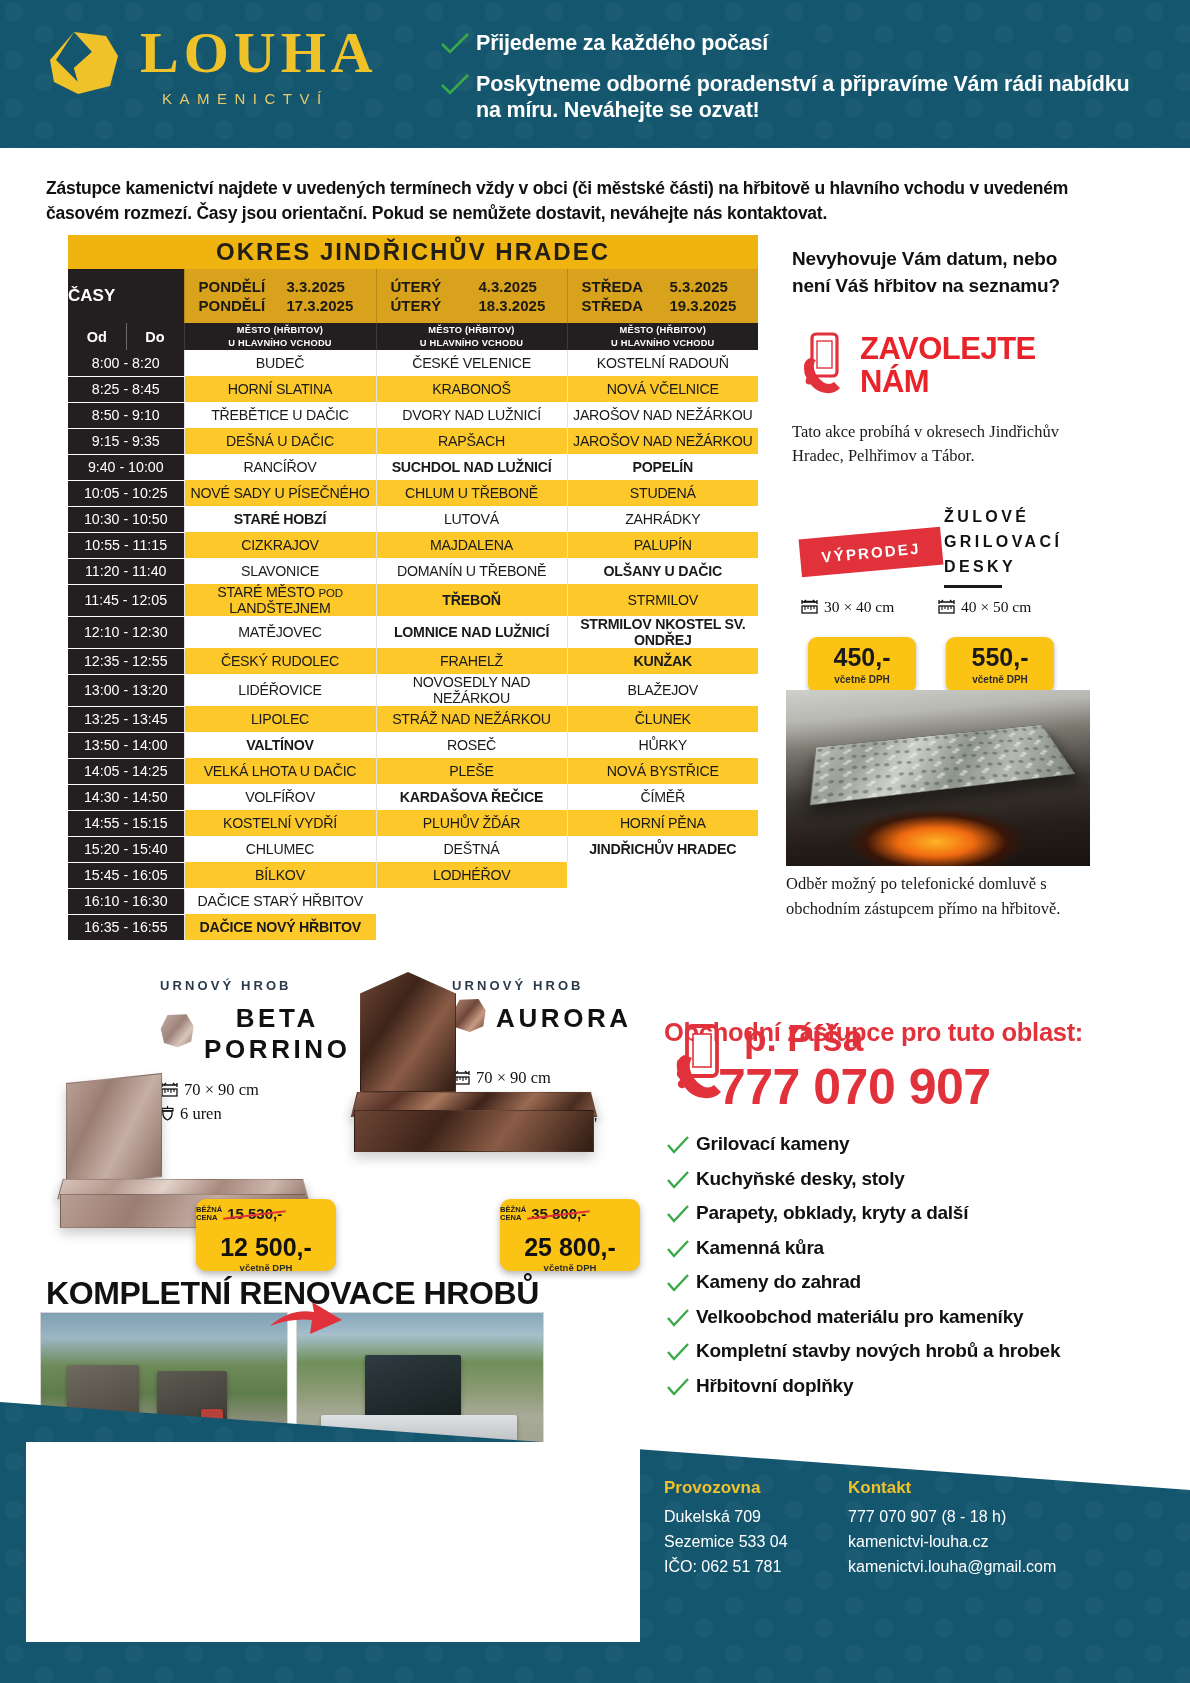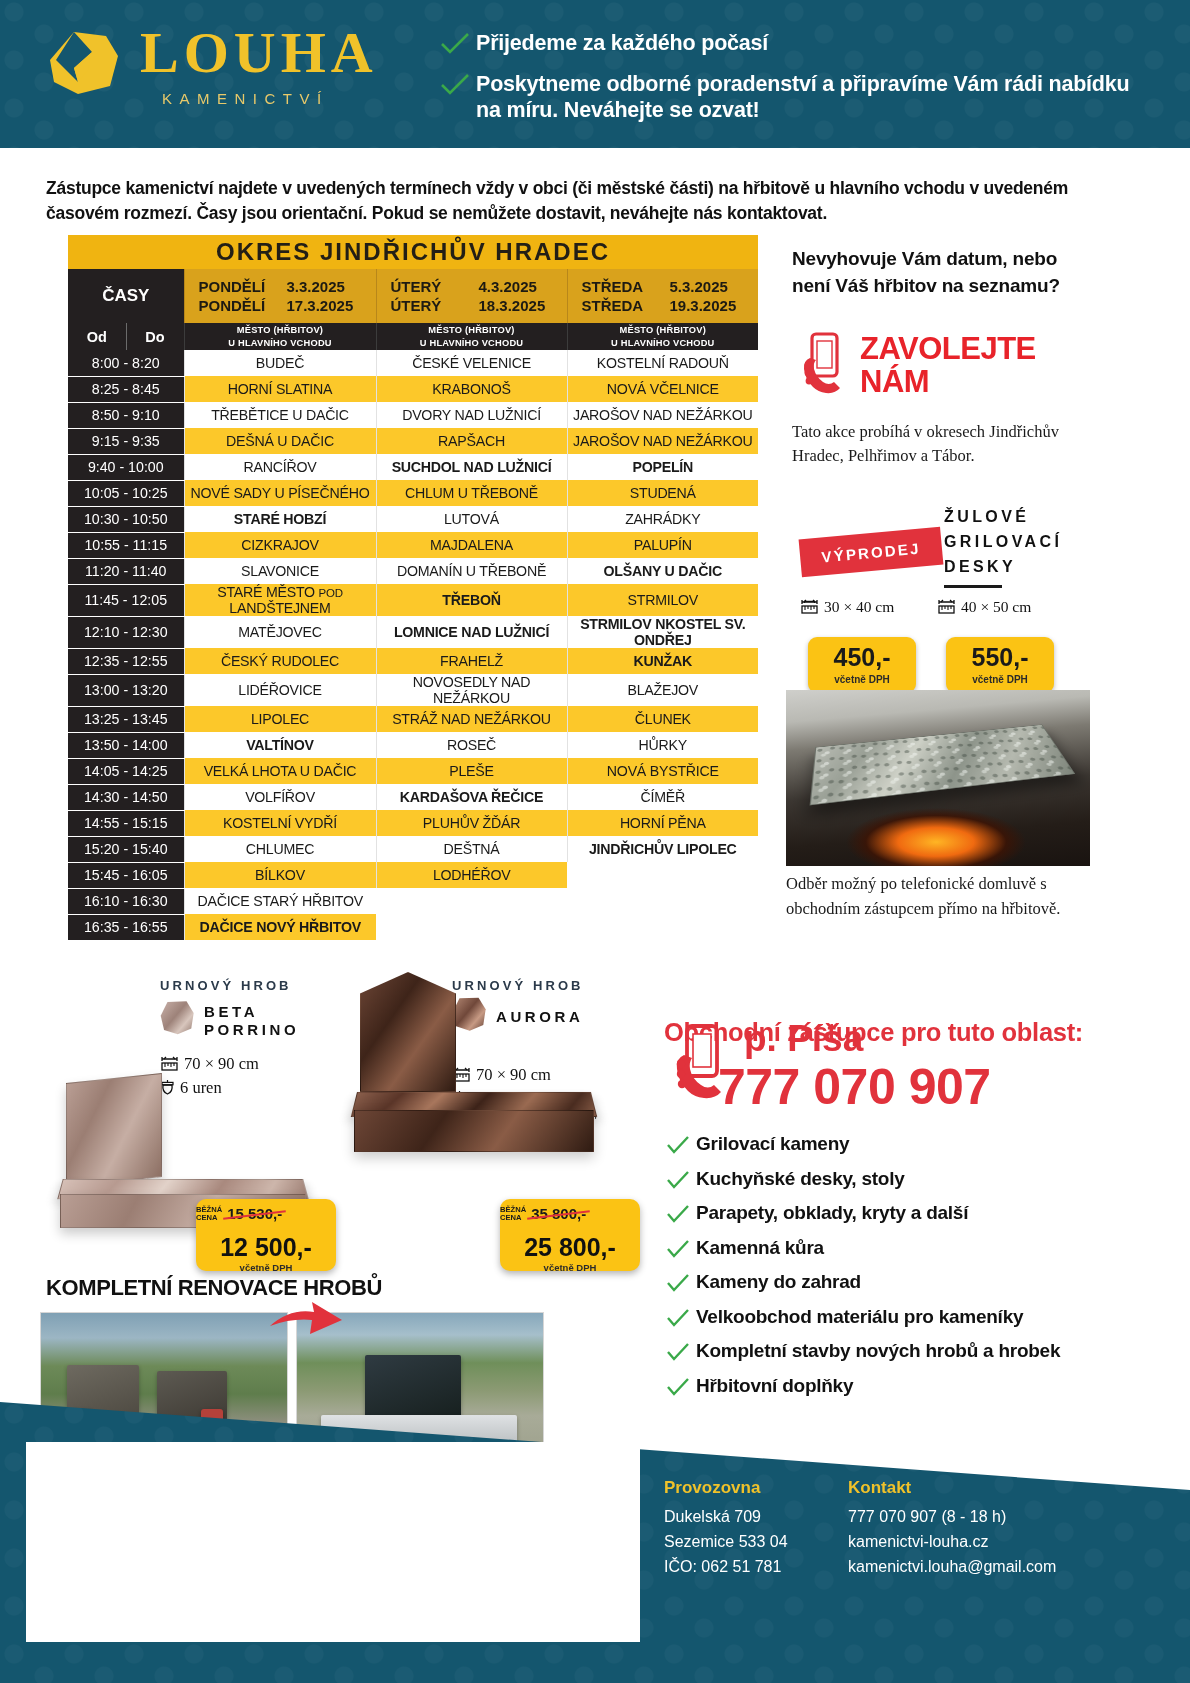--- a/index.html
+++ b/index.html
@@ -66,21 +66,21 @@
   }
   .daycell {
     background: #d9a21c; color: #1d1a12;
     font-size: 15px; font-weight: 700; height: 54px;
     padding: 5px 10px 5px 14px !important; vertical-align: middle;
     border-left: 1px solid #b8871a;
     line-height: 1.3;
   }
   .daycell .dl { display: inline-block; min-width: 88px; }
   .timescell {
-    background: #231f20; color: #fff; text-align: center;
+    background: #231f20; color: #fff; text-align: left;
     font-size: 17px; font-weight: 700; vertical-align: middle;
   }
   .subhead {
     background: #231f20; color: #fff; text-align: center;
     font-size: 9.3px; font-weight: 700; line-height: 1.35;
     height: 27px; letter-spacing: 0.2px;
     border-left: 1px solid #3c3c3c;
   }
   .odo {
     background: #231f20; color: #fff; text-align: center;
@@ -185,22 +185,22 @@
     font-family: "Liberation Serif", serif;
     font-size: 16.5px; line-height: 1.5; color: #1a1a1a;
   }
 
   
   .prod { position: absolute; }
   .prod-label {
     font-size: 13px; font-weight: 700; letter-spacing: 3.1px; color: #2b3a4a;
   }
   .prod-name {
-    font-size: 15px; font-weight: 700; letter-spacing: 3.6px; color: #111;
-    line-height: 1.18; margin-top: 6px;
+    font-size: 26px; font-weight: 700; letter-spacing: 3.6px; color: #111;
+    line-height: 1.18; margin-top: 6px; text-align: center;
   }
   .prod-spec { font-family: "Liberation Serif", serif; font-size: 16.5px; color: #111; margin-top: 4px; }
   .stone-chip {
     display: inline-block; width: 34px; height: 34px; vertical-align: middle;
     margin-right: 10px;
     clip-path: polygon(22% 4%, 78% 2%, 99% 36%, 92% 82%, 52% 99%, 12% 86%, 2% 44%);
   }
   .chip-beta { background: linear-gradient(130deg,#cbb3ac,#9d8279 45%,#d8c6bd 70%,#8d7268); }
   .chip-aurora { background: linear-gradient(130deg,#b98d78,#70483a 45%,#c79a84 70%,#5b392e); }
 
@@ -256,21 +256,21 @@
     color: #e1323c; font-size: 50px; font-weight: 800; letter-spacing: -0.5px; text-align: right;
   }
   .servlist { position: absolute; left: 666px; top: 1133px; width: 430px; }
   .serv-row { display: flex; align-items: flex-start; margin-bottom: 8.5px; }
   .serv-check { flex: 0 0 30px; padding-top: 2px; }
   .serv-text { font-size: 19px; font-weight: 700; color: #111; line-height: 1.2; letter-spacing: -0.25px; }
 
   
   .renov-title {
     position: absolute; left: 46px; top: 1275px;
-    font-size: 22px; font-weight: 800; color: #111; letter-spacing: -0.4px;
+    font-size: 32px; font-weight: 800; color: #111; letter-spacing: -0.4px;
   }
   .photo {
     position: absolute; overflow: hidden; border: 1px solid #d6d6d6;
   }
   .ph-before {
     left: 40px; top: 1312px; width: 248px; height: 158px;
     background: linear-gradient(180deg, #7fa0b4 0%, #9cb6c4 16%, #6d8a58 34%, #5f7d4c 52%, #8d8f7e 70%, #7b7f6c 100%);
   }
   .ph-after {
     left: 296px; top: 1312px; width: 248px; height: 158px;
@@ -494,21 +494,21 @@
       <tr class="trow row-yellow">
         <td class="tcol-time" colspan="2">14:55 - 15:15</td>
         <td class="tcol">KOSTELNÍ VYDŘÍ</td>
         <td class="tcol">PLUHŮV ŽĎÁR</td>
         <td class="tcol">HORNÍ PĚNA</td>
       </tr>
       <tr class="trow row-white">
         <td class="tcol-time" colspan="2">15:20 - 15:40</td>
         <td class="tcol">CHLUMEC</td>
         <td class="tcol">DEŠTNÁ</td>
-        <td class="tcol bold">JINDŘICHŮV LIPOLEC</td>
+        <td class="tcol bold">JINDŘICHŮV HRADEC</td>
       </tr>
       <tr class="trow row-yellow">
         <td class="tcol-time" colspan="2">15:45 - 16:05</td>
         <td class="tcol">BÍLKOV</td>
         <td class="tcol">LODHÉŘOV</td>
         <td class="tcol empty"></td>
       </tr>
       <tr class="trow row-white">
         <td class="tcol-time" colspan="2">16:10 - 16:30</td>
         <td class="tcol">DAČICE STARÝ HŘBITOV</td>

